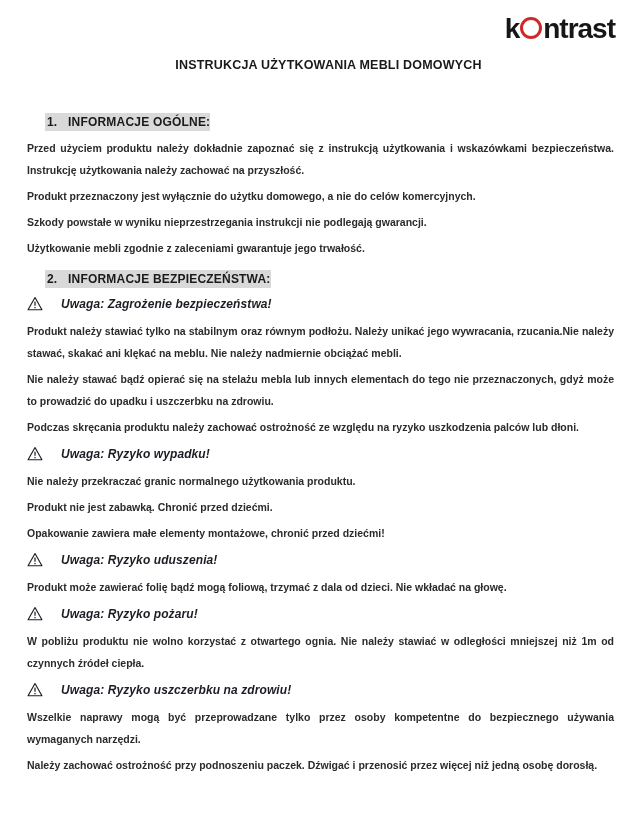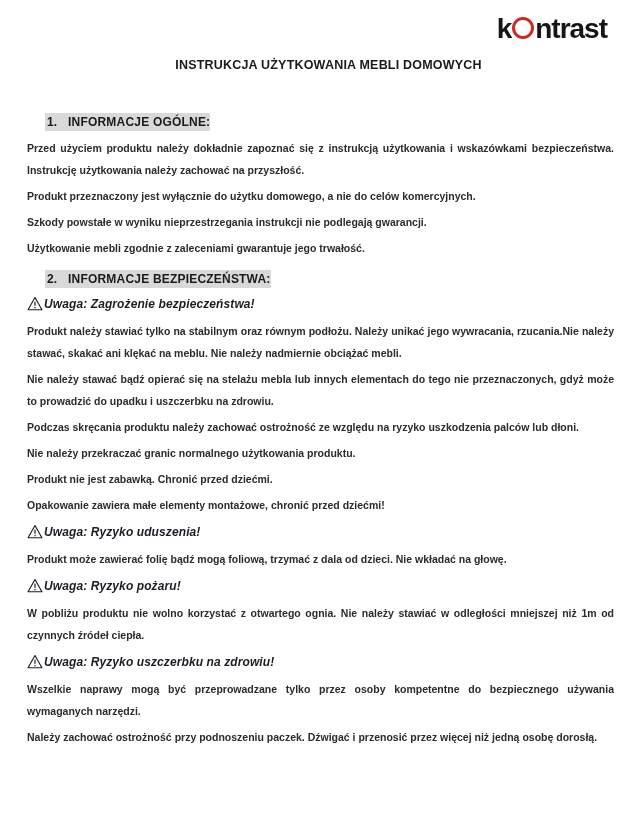--- a/index.html
+++ b/index.html
@@ -6,21 +6,21 @@
   .page{
     position:relative;
     width:641px;height:839px;
     background:#ffffff;
     font-family:"Liberation Sans",sans-serif;
     color:#2b2b2b;
     overflow:hidden;
     box-sizing:border-box;
   }
   .logo{
-    position:absolute;top:14px;right:34px;
+    position:absolute;top:14px;right:26px;
     font-weight:bold;font-size:28px;letter-spacing:-1px;
     color:#161616;line-height:30px;white-space:nowrap;
   }
   .logo-ring{
     display:inline-block;width:16px;height:16px;
     border:3px solid #cd2a27;border-radius:50%;
     margin:0 1px;transform:translateY(1px);
     box-sizing:content-box;
   }
   .doc-title{
@@ -43,21 +43,21 @@
   .body-start{margin-top:6px;}
   .p{
     margin:0 0 4px 0;
     font-size:10.5px;line-height:22px;
     text-align:justify;
     color:#2b2b2b;
     font-weight:bold;
   }
   .warning{
     margin:8px 0 7px 0;
-    display:flex;align-items:center;gap:1px;
+    display:flex;align-items:center;gap:18px;
     font-size:12px;font-weight:bold;font-style:italic;
     color:#1c1c24;line-height:17px;
   }
   .w-icon{display:inline-flex;flex:0 0 auto;transform:translateY(-1px);}
   .w-text{letter-spacing:.1px;}
 </style>
 </head>
 <body>
 
 <div class="page">
@@ -92,20 +92,30 @@
             <rect x="11.1" y="8.2" width="1.8" height="6.2" fill="#1c1c24"></rect>
             <rect x="11.1" y="16.2" width="1.8" height="2" fill="#1c1c24"></rect>
           </svg>
       </span>
       <span class="w-text">Uwaga: Zagrożenie bezpieczeństwa!</span>
     </div>
     <p class="p">Produkt należy stawiać tylko na stabilnym oraz równym podłożu. Należy unikać jego wywracania, rzucania.Nie należy stawać, skakać ani klękać na meblu. Nie należy nadmiernie obciążać mebli.</p>
     <p class="p">Nie należy stawać bądź opierać się na stelażu mebla lub innych elementach do tego nie przeznaczonych, gdyż może to prowadzić do upadku i uszczerbku na zdrowiu.</p>
     <p class="p">Podczas skręcania produktu należy zachować ostrożność ze względu na ryzyko uszkodzenia palców lub dłoni.</p>
 
+    <div class="warning">
+      <span class="w-icon">
+        <svg width="16" height="15" viewBox="0 0 24 22">
+            <path d="M12 2 L22.4 20.4 H1.6 Z" fill="none" stroke="#1c1c24" stroke-width="1.7" stroke-linejoin="round"></path>
+            <rect x="11.1" y="8.2" width="1.8" height="6.2" fill="#1c1c24"></rect>
+            <rect x="11.1" y="16.2" width="1.8" height="2" fill="#1c1c24"></rect>
+          </svg>
+      </span>
+      <span class="w-text">Uwaga: Ryzyko wypadku!</span>
+    </div>
     <p class="p">Nie należy przekraczać granic normalnego użytkowania produktu.</p>
     <p class="p">Produkt nie jest zabawką. Chronić przed dziećmi.</p>
 
     <p class="p">Opakowanie zawiera małe elementy montażowe, chronić przed dziećmi!</p>
 
     <div class="warning">
       <span class="w-icon">
         <svg width="16" height="15" viewBox="0 0 24 22">
             <path d="M12 2 L22.4 20.4 H1.6 Z" fill="none" stroke="#1c1c24" stroke-width="1.7" stroke-linejoin="round"></path>
             <rect x="11.1" y="8.2" width="1.8" height="6.2" fill="#1c1c24"></rect>

